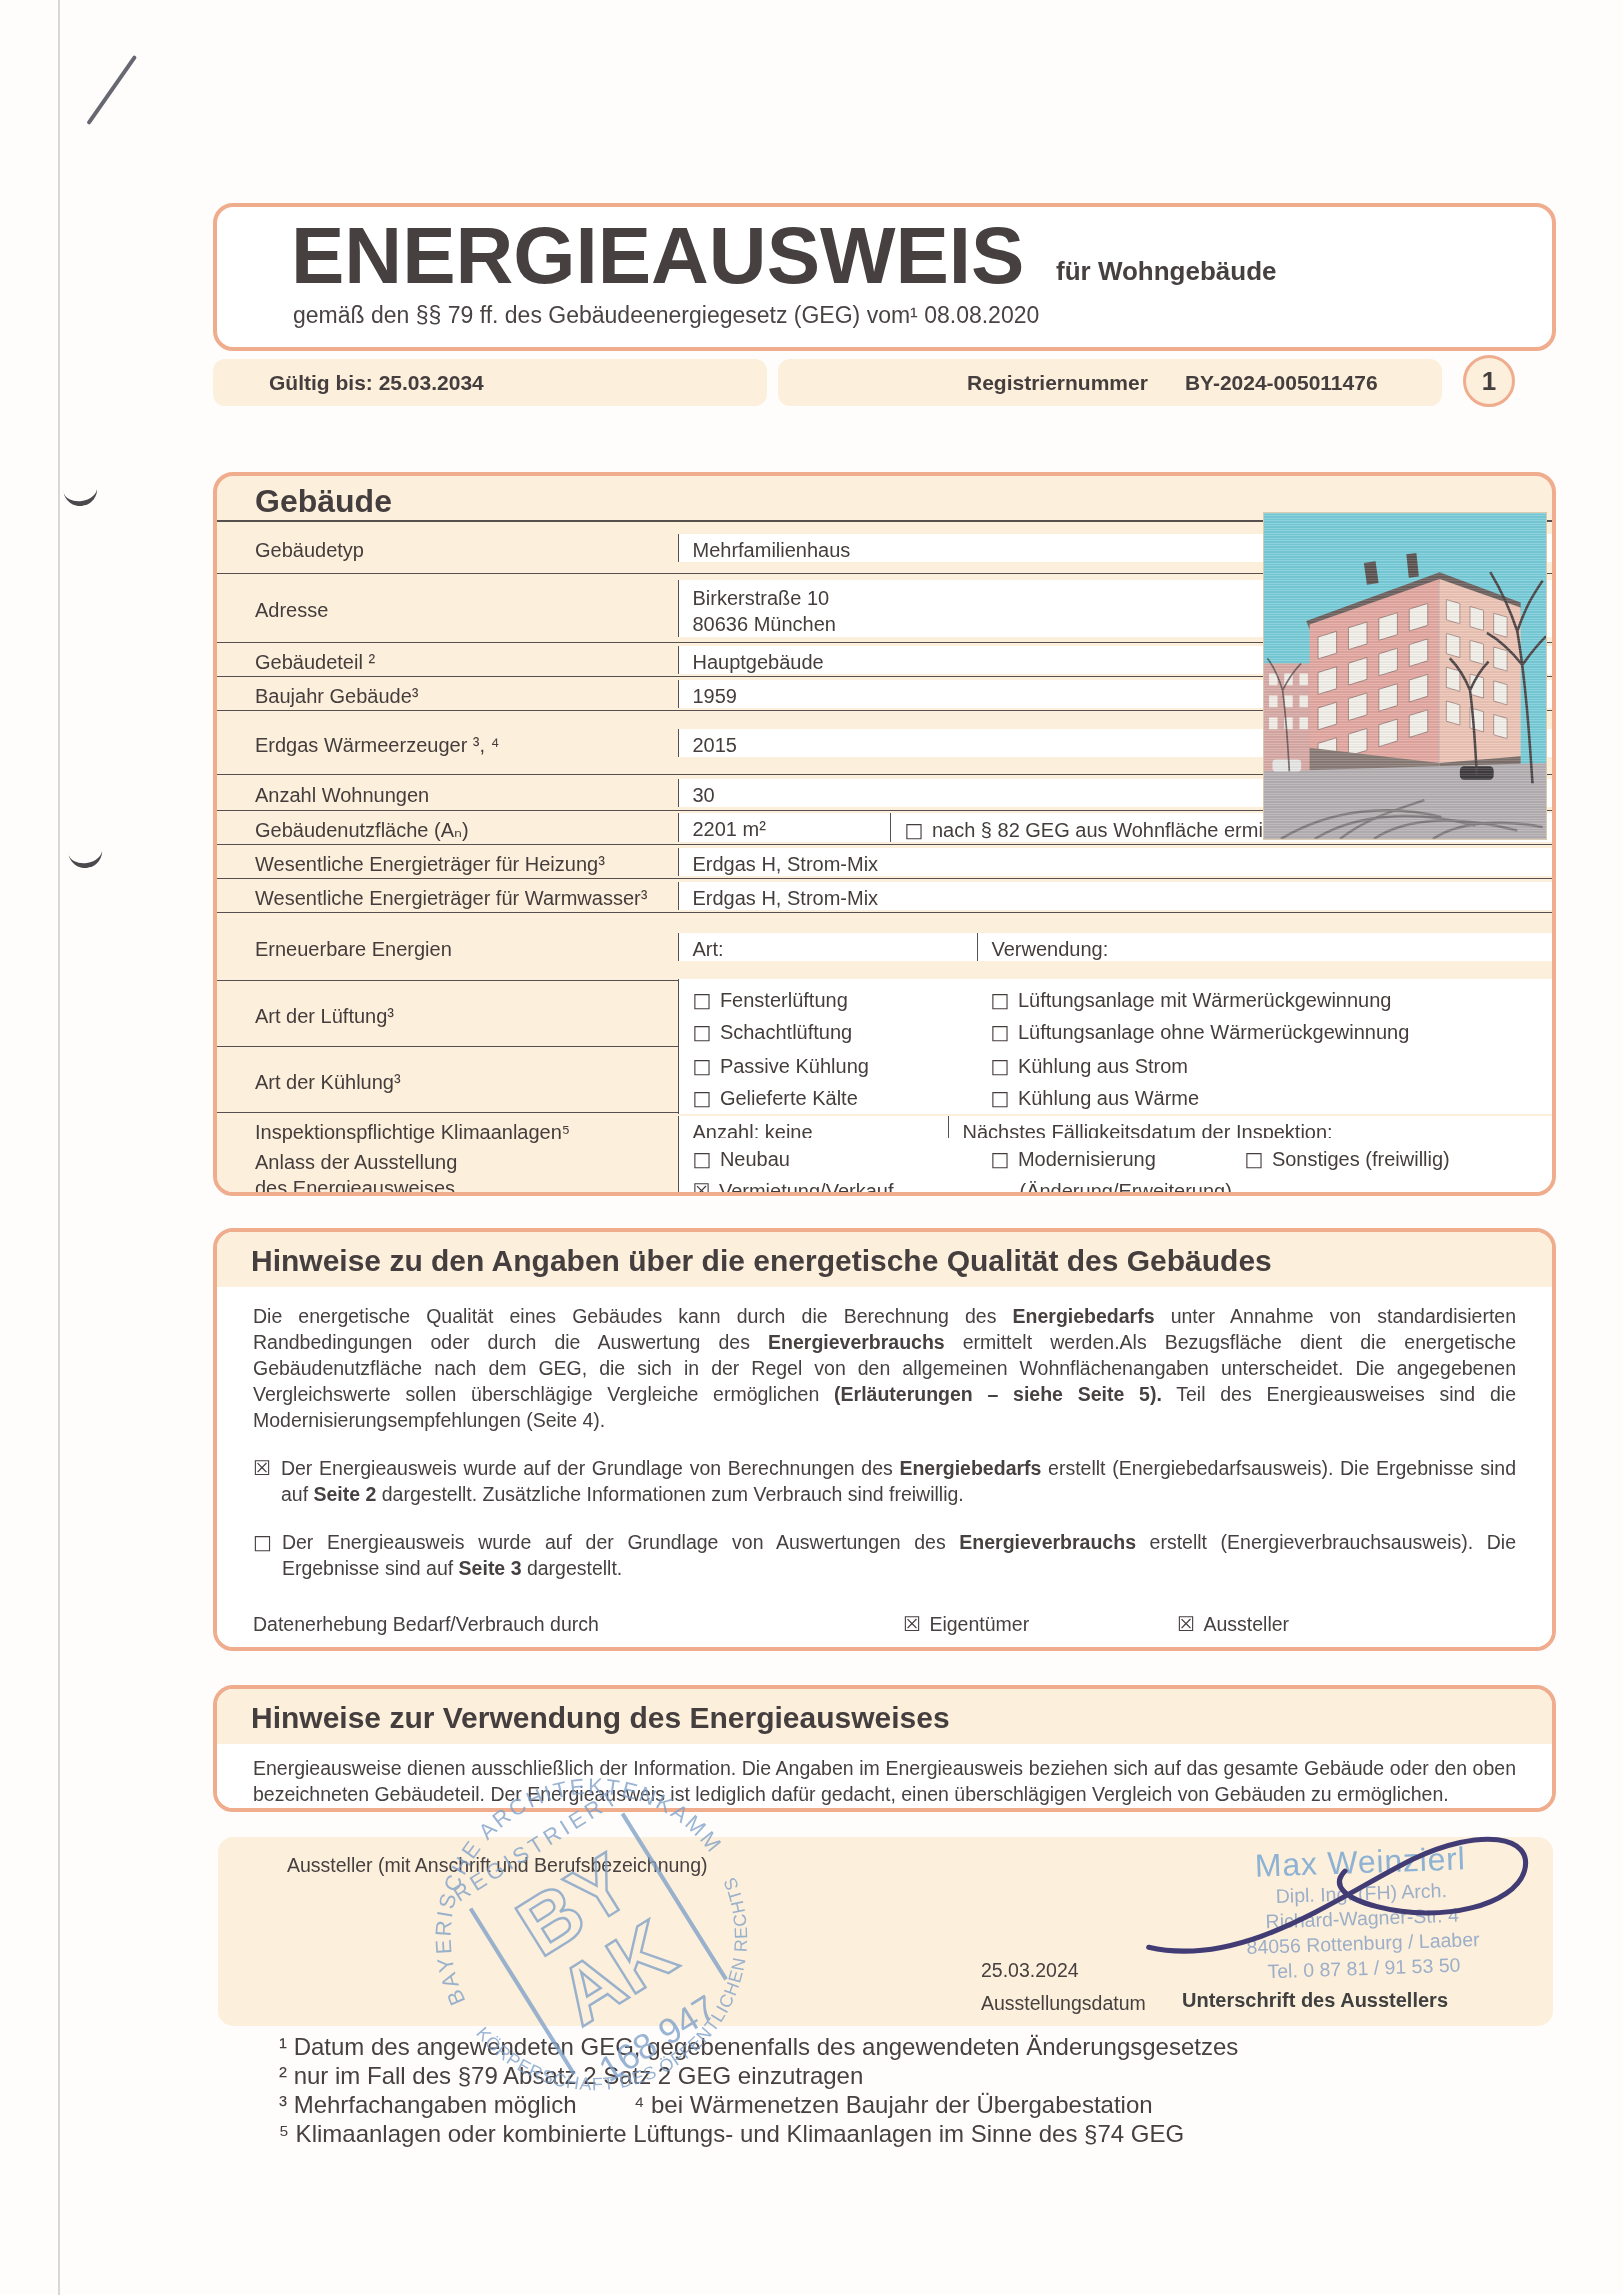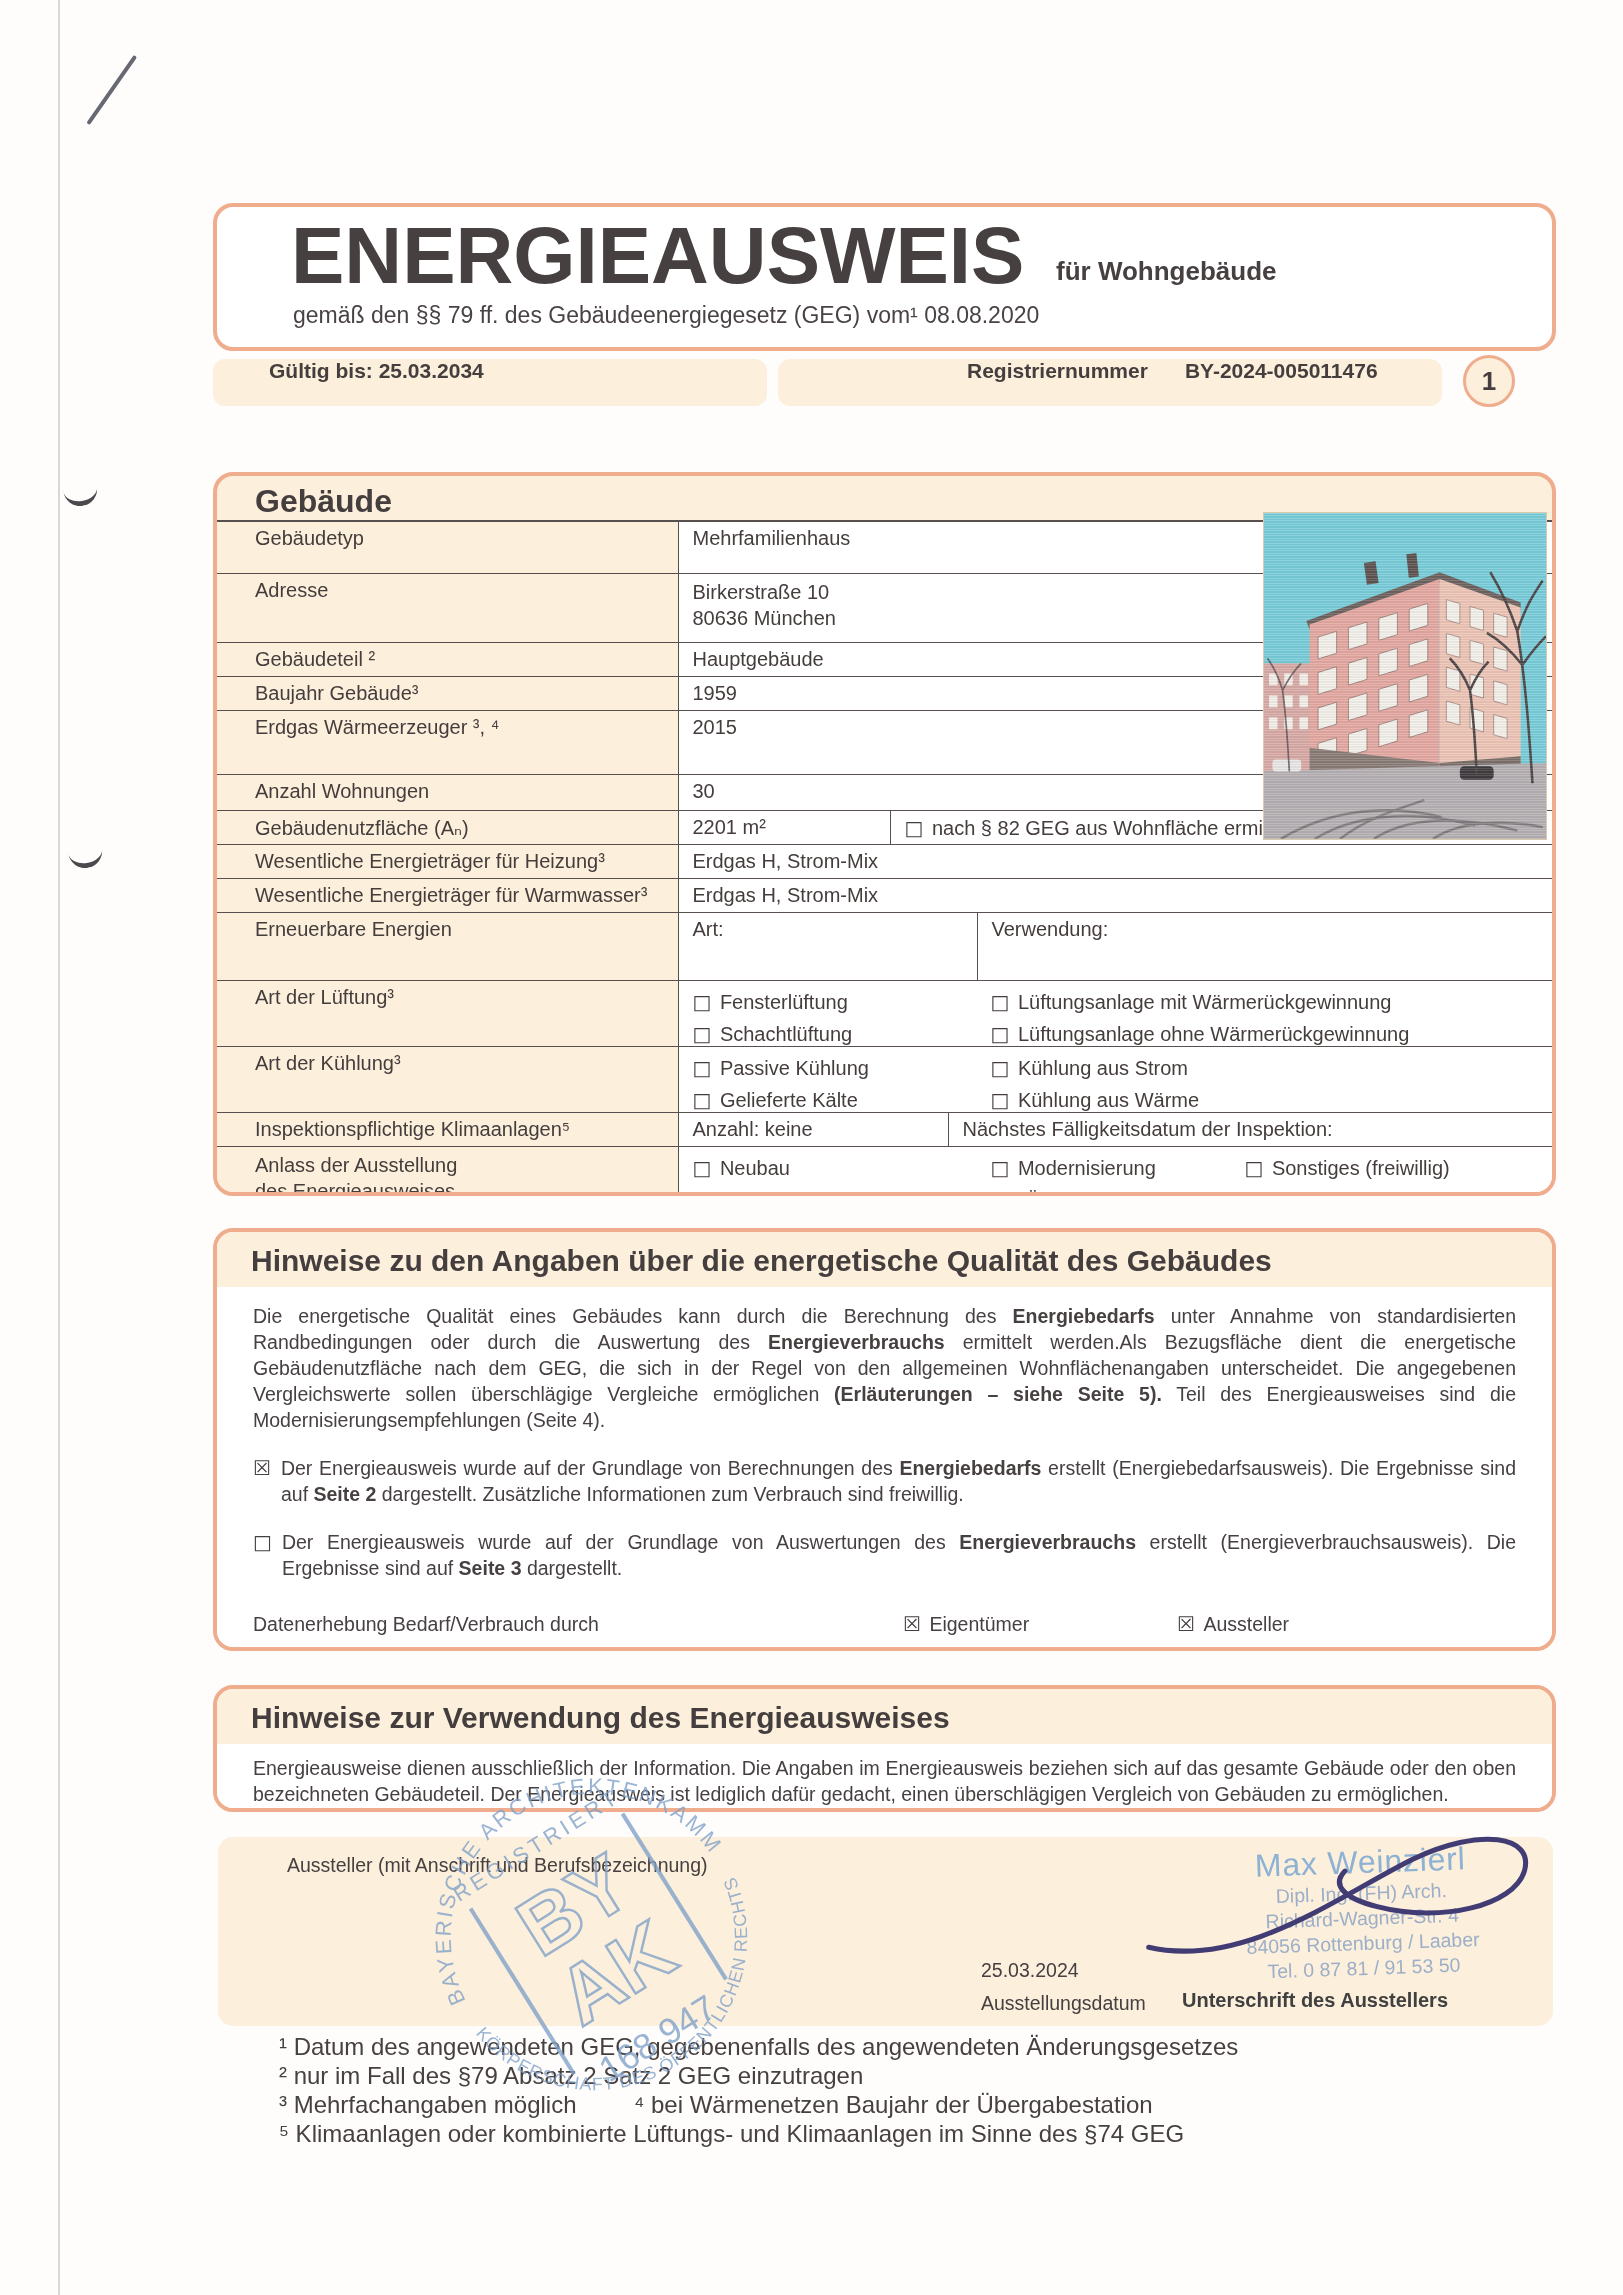--- a/index.html
+++ b/index.html
@@ -14,40 +14,40 @@
     background:#686873;border-radius:2.5px;transform:rotate(-55deg);transform-origin:left center;}
   .edge-line{position:absolute;left:58px;top:0;width:1.7px;height:100%;background:rgba(175,175,182,.5);}
   .punch{position:absolute;width:34px;height:17px;border:0;border-bottom:5px solid #4a4a4e;
     border-radius:0 0 18.6px 18.6px;transform:rotate(-8deg);}
   .punch.p1{left:64px;top:484px;}
   .punch.p2{left:69px;top:846px;}
   
   .frame{position:absolute;box-sizing:border-box;border:4.2px solid #efad8d;border-radius:20px;
     background:#ffffff;overflow:hidden;}
   .bar{position:absolute;box-sizing:border-box;background:#fcefdc;border-radius:12px;
-    display:flex;}
+    display:flex;align-items:center;}
   .seg-b{font-weight:bold;}
   
   .header-box{left:213px;top:203px;width:1343px;height:148px;}
   .main-title{position:absolute;left:74px;top:8.5px;font-size:80px;font-weight:bold;
     letter-spacing:0px;color:#474040;line-height:1;}
   .title-suffix{position:absolute;left:839px;top:49px;font-size:26px;font-weight:bold;color:#474040;}
   .law-line{position:absolute;left:76px;top:95px;font-size:23px;color:#4a4343;}
   .bar-left{left:213px;top:359px;width:554px;height:47px;padding-left:56px;}
   .bar-right{left:778px;top:359px;width:664px;height:47px;padding-left:189px;}
   .bar-text{font-size:21px;font-weight:bold;color:#453e3e;}
   .reg-number{margin-left:37px;}
   .page-circle{position:absolute;left:1463px;top:355px;width:52px;height:52px;box-sizing:border-box;
     border:3.4px solid #efad8d;border-radius:50%;background:#fcefdc;
     display:flex;align-items:center;justify-content:center;font-size:26px;font-weight:bold;color:#453e3e;}
   
   .gebaeude-box{left:213px;top:472px;width:1343px;height:724px;background:#fcefdc;}
   .g-title{height:44px;padding:6.8px 0 0 38px;font-size:32px;font-weight:bold;color:#453e3e;box-sizing:border-box;}
   .g-table{border-top:2.5px solid #57504e;}
-  .trow{display:flex;border-bottom:1.7px solid #57504e;box-sizing:border-box;font-size:20px;}
+  .trow{display:flex;border-bottom:1.7px solid #57504e;box-sizing:border-box;font-size:20px;align-items:center;}
   .tlabel{width:461px;flex-shrink:0;box-sizing:border-box;background:#fcefdc;padding:5px 10px 0 38px;}
   .tvalue{flex:1;box-sizing:border-box;background:#ffffff;border-left:1.7px solid #57504e;padding:5px 0 0 13.5px;}
   .h62{height:52px}.h82{height:69px}.h40{height:34px}.h76{height:64px}.h42{height:36px}
   .h80{height:68px}.h78{height:66px}
   .vsplit{display:flex;padding:0;}
   .vcell{box-sizing:border-box;padding:5px 0 0 13.5px;}
   .vdiv{border-left:1.7px solid #57504e;}
   .w250{width:211px;flex-shrink:0;}
   .w352{width:298px;flex-shrink:0;}
   .w300{width:254px;flex-shrink:0;}

